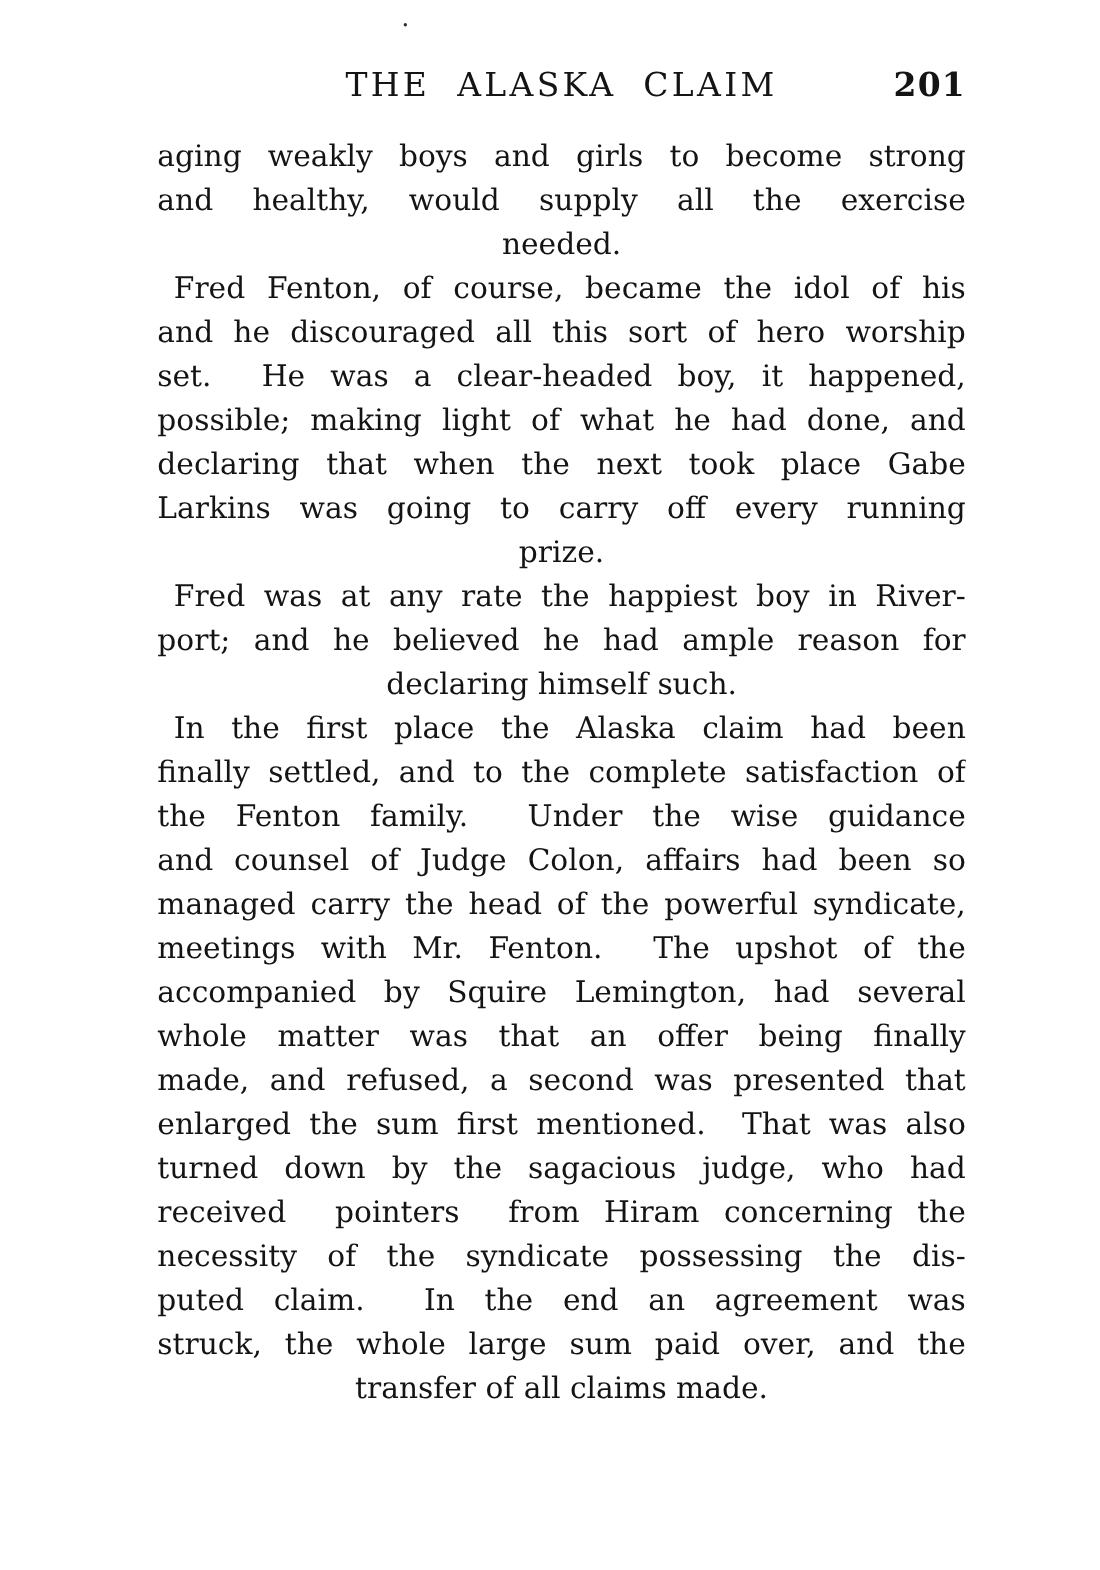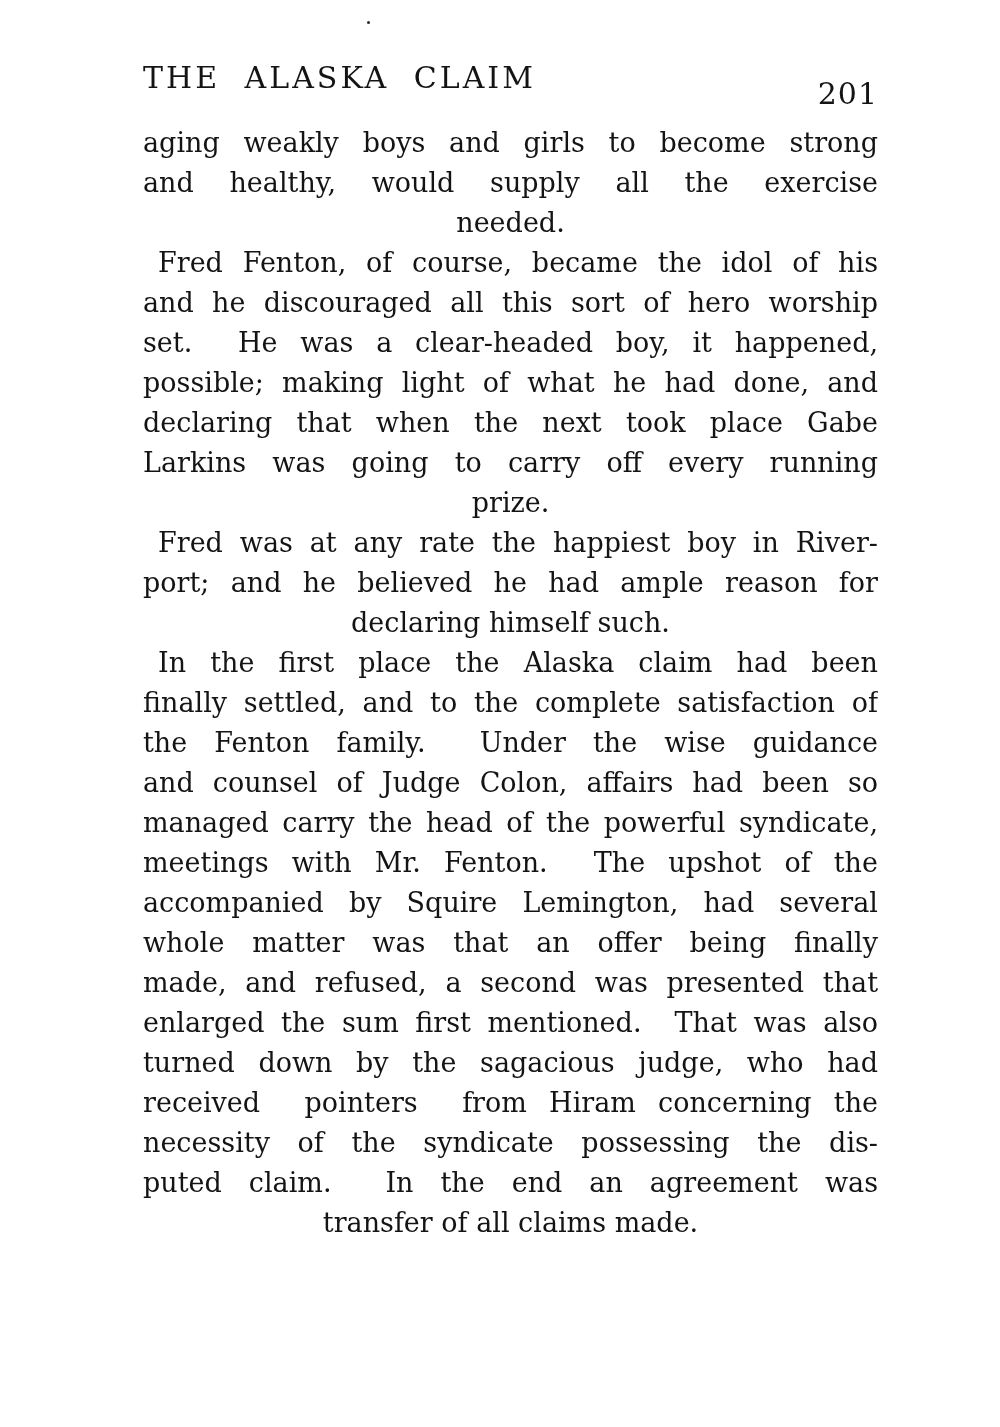--- a/index.html
+++ b/index.html
@@ -31,29 +31,31 @@
     left: 143px;
     width: 735px;
     height: 36px;
     font-size: 30px;
     line-height: 36px;
   }
   .running-head .title {
     position: absolute;
     left: 0;
     right: 0;
+    text-align: center;
     letter-spacing: 3px;
     word-spacing: 12px;
     white-space: nowrap;
   }
   .running-head .folio {
     position: absolute;
     right: 0;
-    top: 16px;
+    top: 0;
     letter-spacing: 1px;
+    font-weight: bold;
   }
   .text-block {
     position: absolute;
     top: 123px;
     left: 143px;
     width: 735px;
     font-size: 27px;
   }
   .line {
     height: 40px;
@@ -111,15 +113,16 @@
       <div class="line">managed carry the head of the powerful syndicate,</div>
       <div class="line">meetings with Mr. Fenton.&nbsp; The upshot of the</div>
       <div class="line">accompanied by Squire Lemington, had several</div>
       <div class="line">whole matter was that an offer being finally</div>
       <div class="line">made, and refused, a second was presented that</div>
       <div class="line">enlarged the sum first mentioned.&nbsp; That was also</div>
       <div class="line">turned down by the sagacious judge, who had</div>
       <div class="line">received&nbsp; pointers&nbsp; from Hiram concerning the</div>
       <div class="line">necessity of the syndicate possessing the dis-</div>
       <div class="line">puted claim.&nbsp; In the end an agreement was</div>
+      <div class="line">struck, the whole large sum paid over, and the</div>
       <div class="line para-end">transfer of all claims made.</div>
     </div>
 </div>
 
 </body></html>

